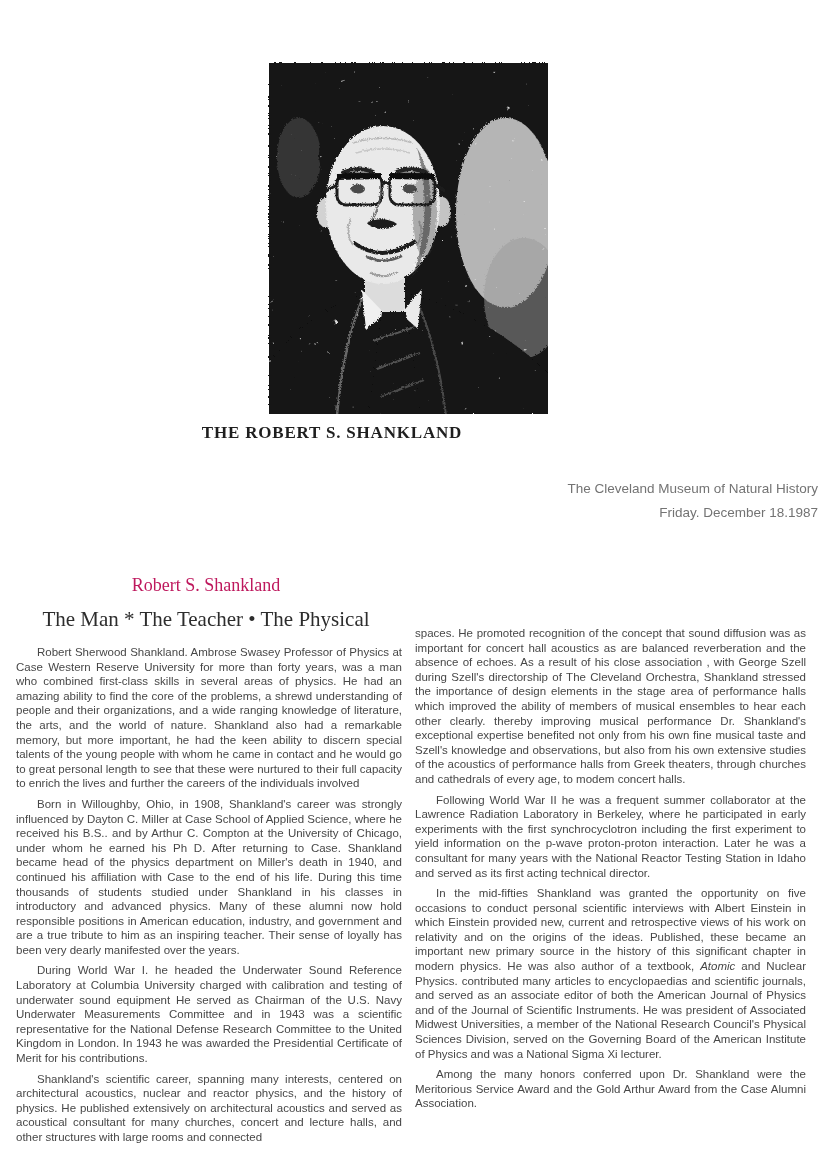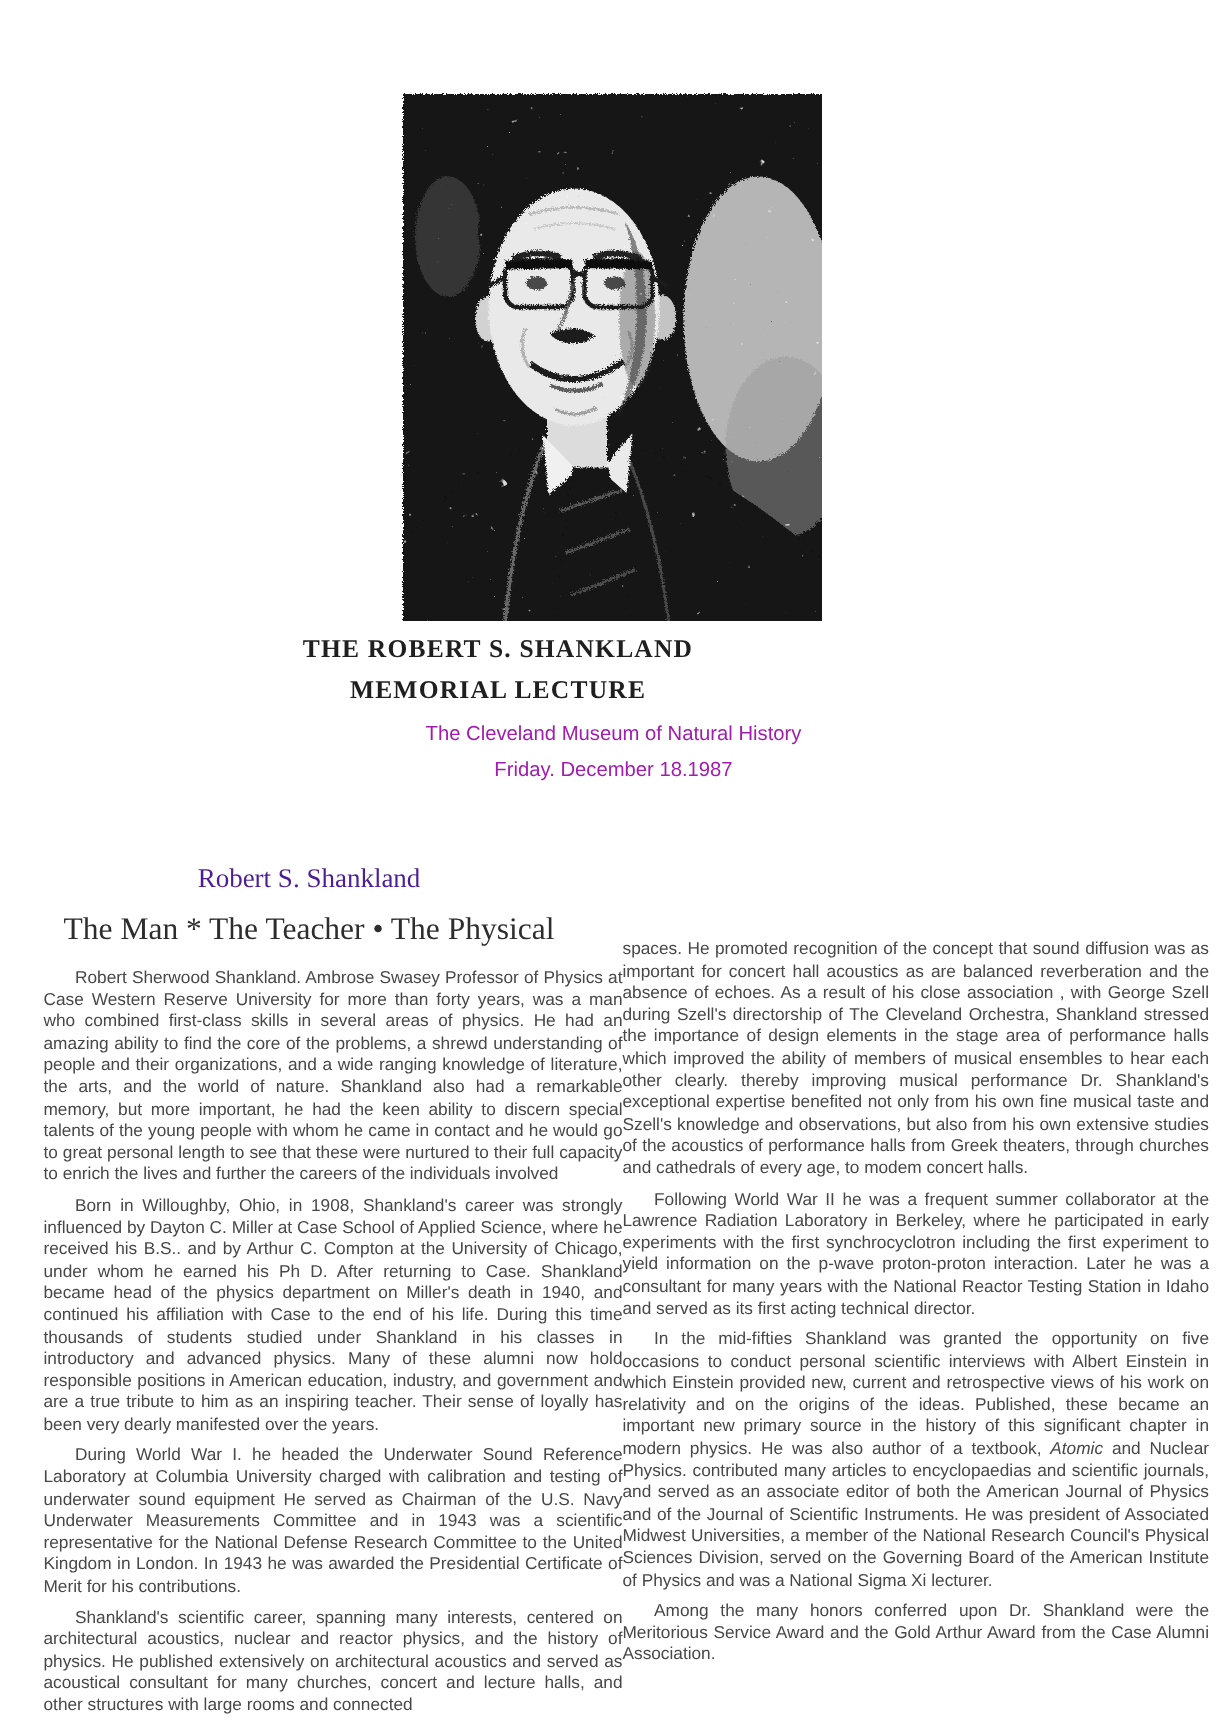--- a/index.html
+++ b/index.html
@@ -30,55 +30,55 @@
     font-size: 17px;
     letter-spacing: 0.8px;
     color: #1f1f1f;
     line-height: 27px;
   }
   .venue-block {
     position: absolute;
     left: 0;
     top: 477px;
     width: 818px;
-    text-align: center;
+    text-align: right;
     font-size: 13.5px;
-    color: #a21caf;
+    color: #737373;
     line-height: 24px;
   }
   .name-heading {
     position: absolute;
     left: 13px;
     top: 575px;
     width: 386px;
     text-align: center;
     font-family: "Liberation Serif", "DejaVu Serif", serif;
     font-size: 18px;
-    color: #4c1d95;
+    color: #be185d;
   }
   .subtitle-heading {
     position: absolute;
     left: 13px;
     top: 607px;
     width: 386px;
     text-align: center;
     font-family: "Liberation Serif", "DejaVu Serif", serif;
     font-size: 21px;
     color: #2d2d2d;
   }
   .column {
     position: absolute;
     font-size: 11.5px;
     line-height: 14.6px;
     color: #474747;
     text-align: justify;
   }
   .column p { margin: 0 0 6px 0; text-indent: 21px; }
   .column p.cont { text-indent: 0; }
-  .col-left  { left: 29px;  top: 645px; width: 386px; }
+  .col-left  { left: 16px;  top: 645px; width: 386px; }
   .col-right { left: 415px; top: 626px; width: 391px; }
   .column i { font-style: italic; }
 </style>
 </head>
 <body>
 
 <div class="page">
 
   <div class="photo">
     <svg viewBox="0 0 280 352" xmlns="http://www.w3.org/2000/svg">
@@ -148,21 +148,20 @@
         <path d="M150 158 Q 156 170 148 182" stroke="#6f6f6f" stroke-width="2" fill="none" opacity="0.6"></path>
       </g>
       <rect width="280" height="352" filter="url(#gWhiteBig)" opacity="0.85"></rect>
       <rect width="280" height="352" filter="url(#gWhite)"></rect>
       <rect width="280" height="352" filter="url(#gBlack)" opacity="0.9"></rect>
     </svg>
   </div>
 
   <div class="title-block">
     <div>THE ROBERT S. SHANKLAND</div>
-    <div>MEMORIAL LECTURE</div>
   </div>
 
   <div class="venue-block">
     <div>The Cleveland Museum of Natural History</div>
     <div>Friday. December 18.1987</div>
   </div>
 
   <div class="name-heading">Robert S. Shankland</div>
   <div class="subtitle-heading">The Man * The Teacher • The Physical</div>
 

